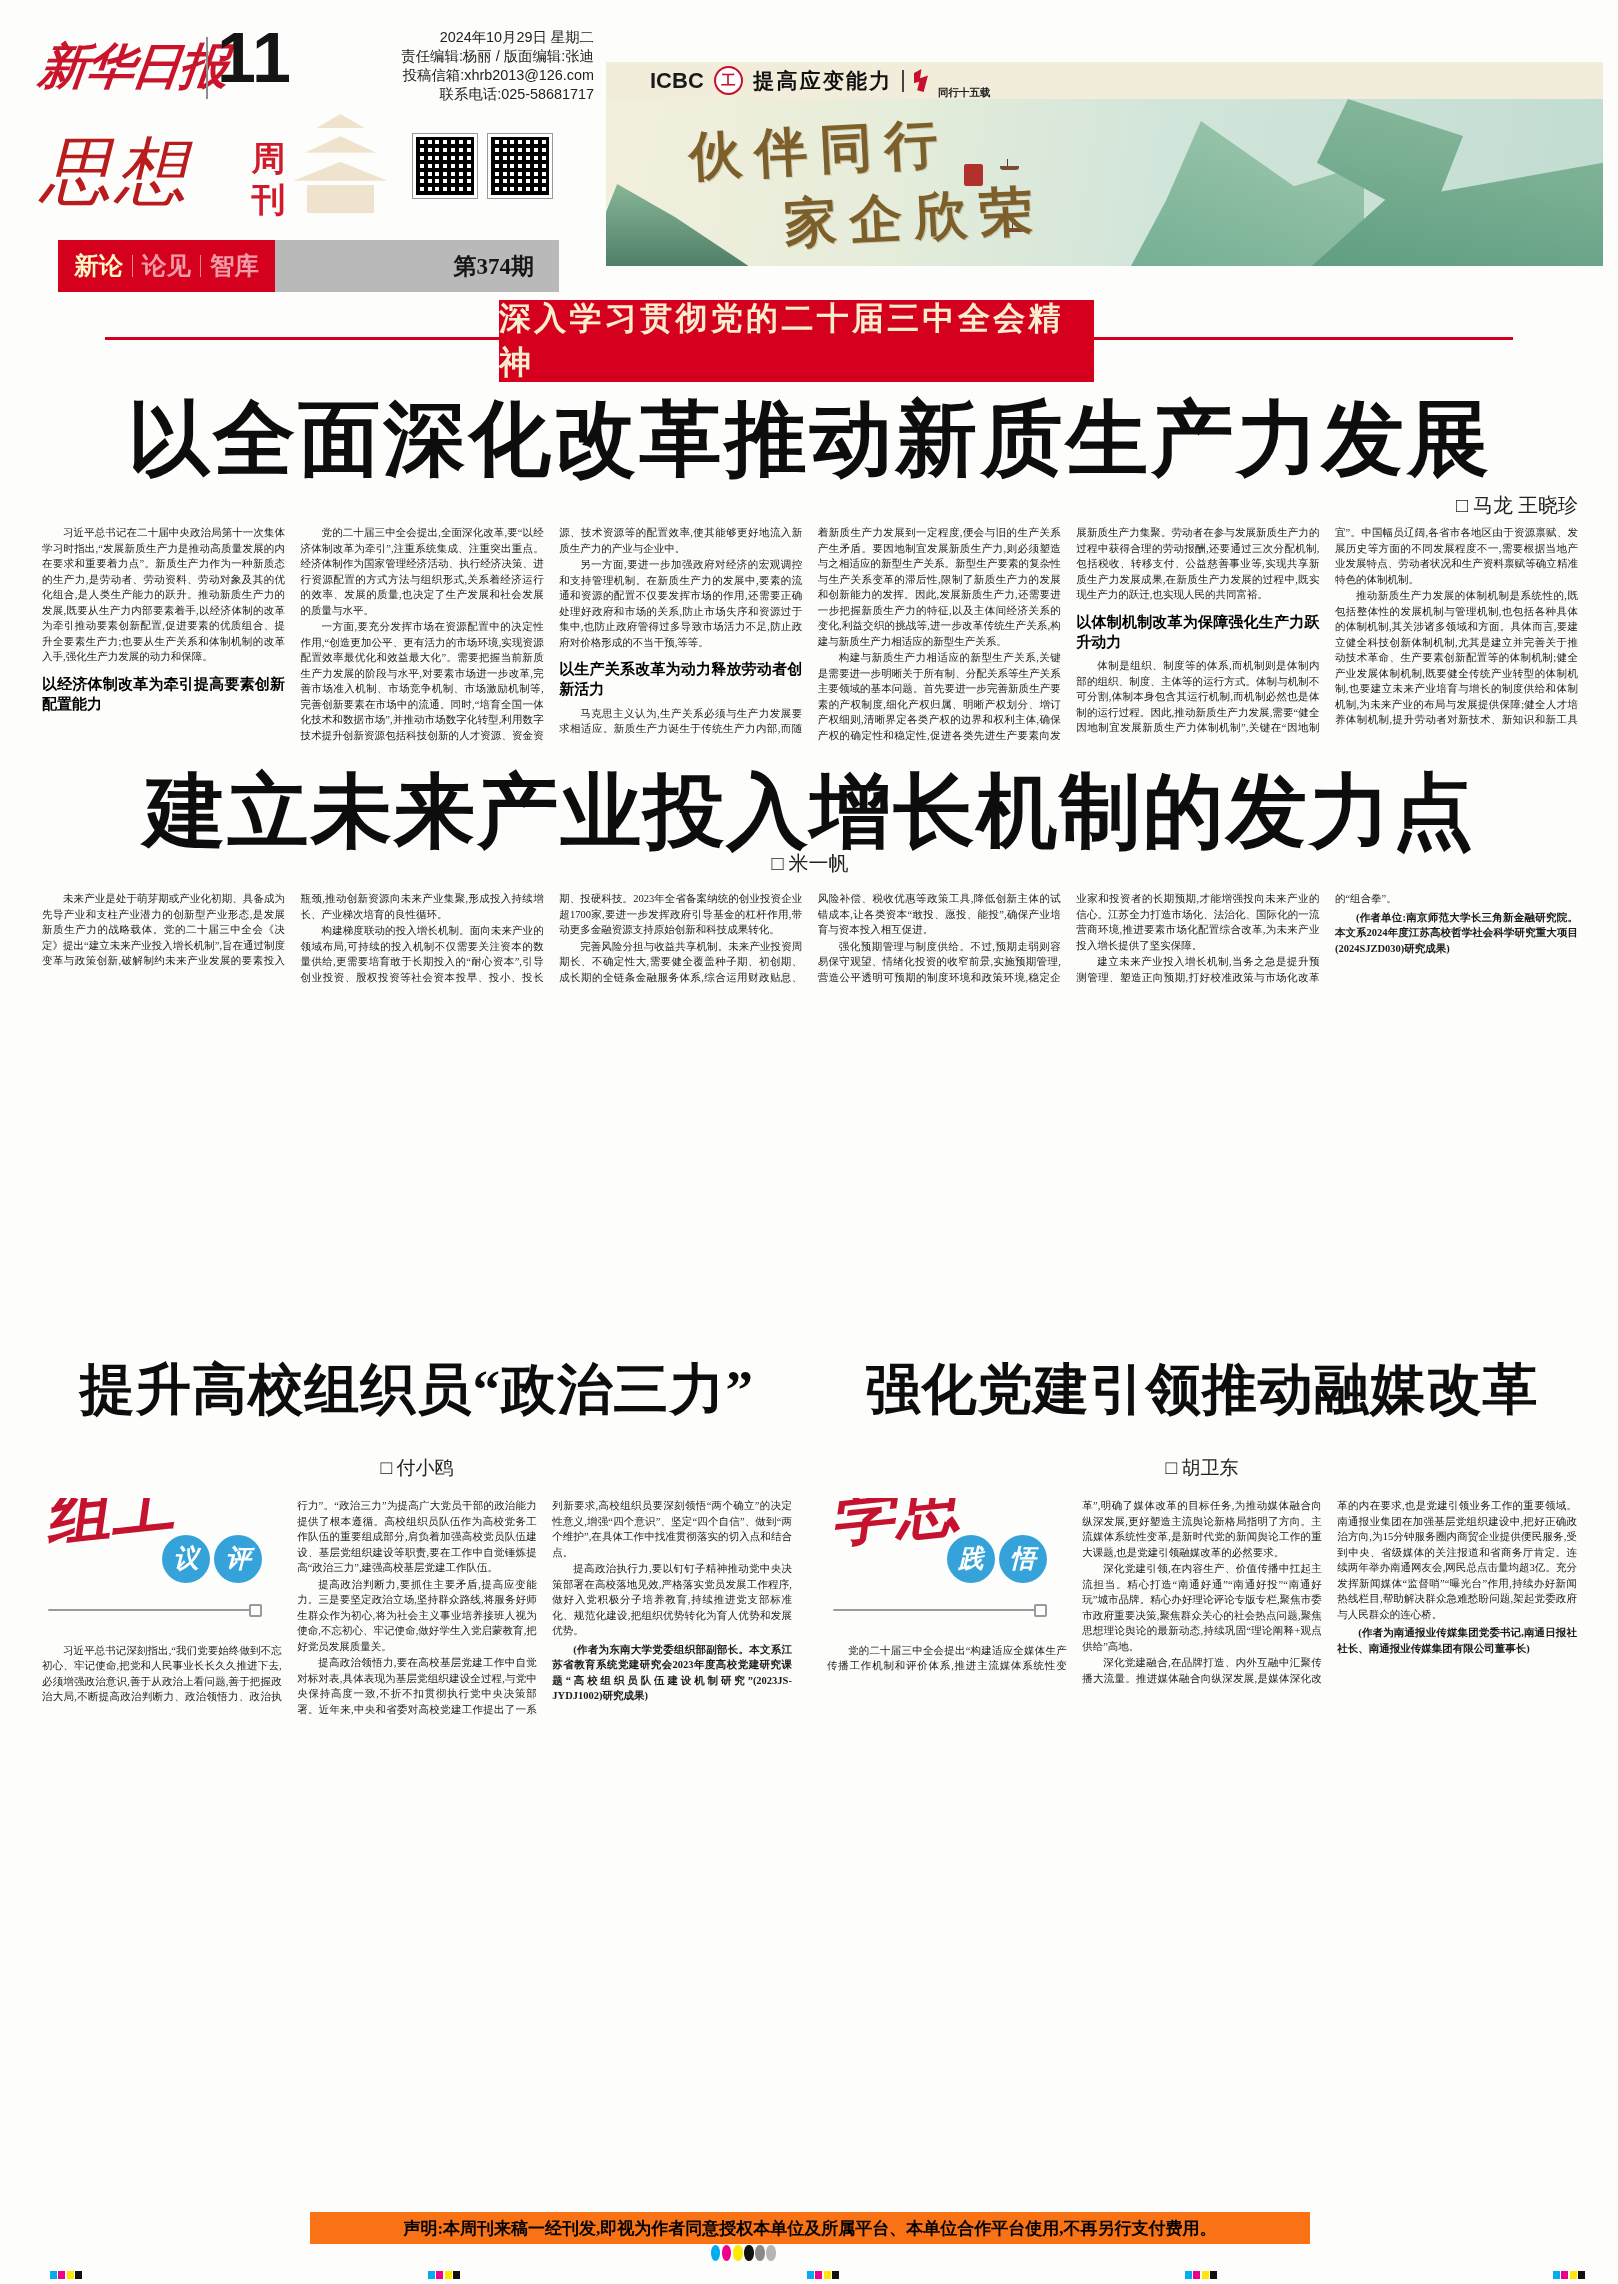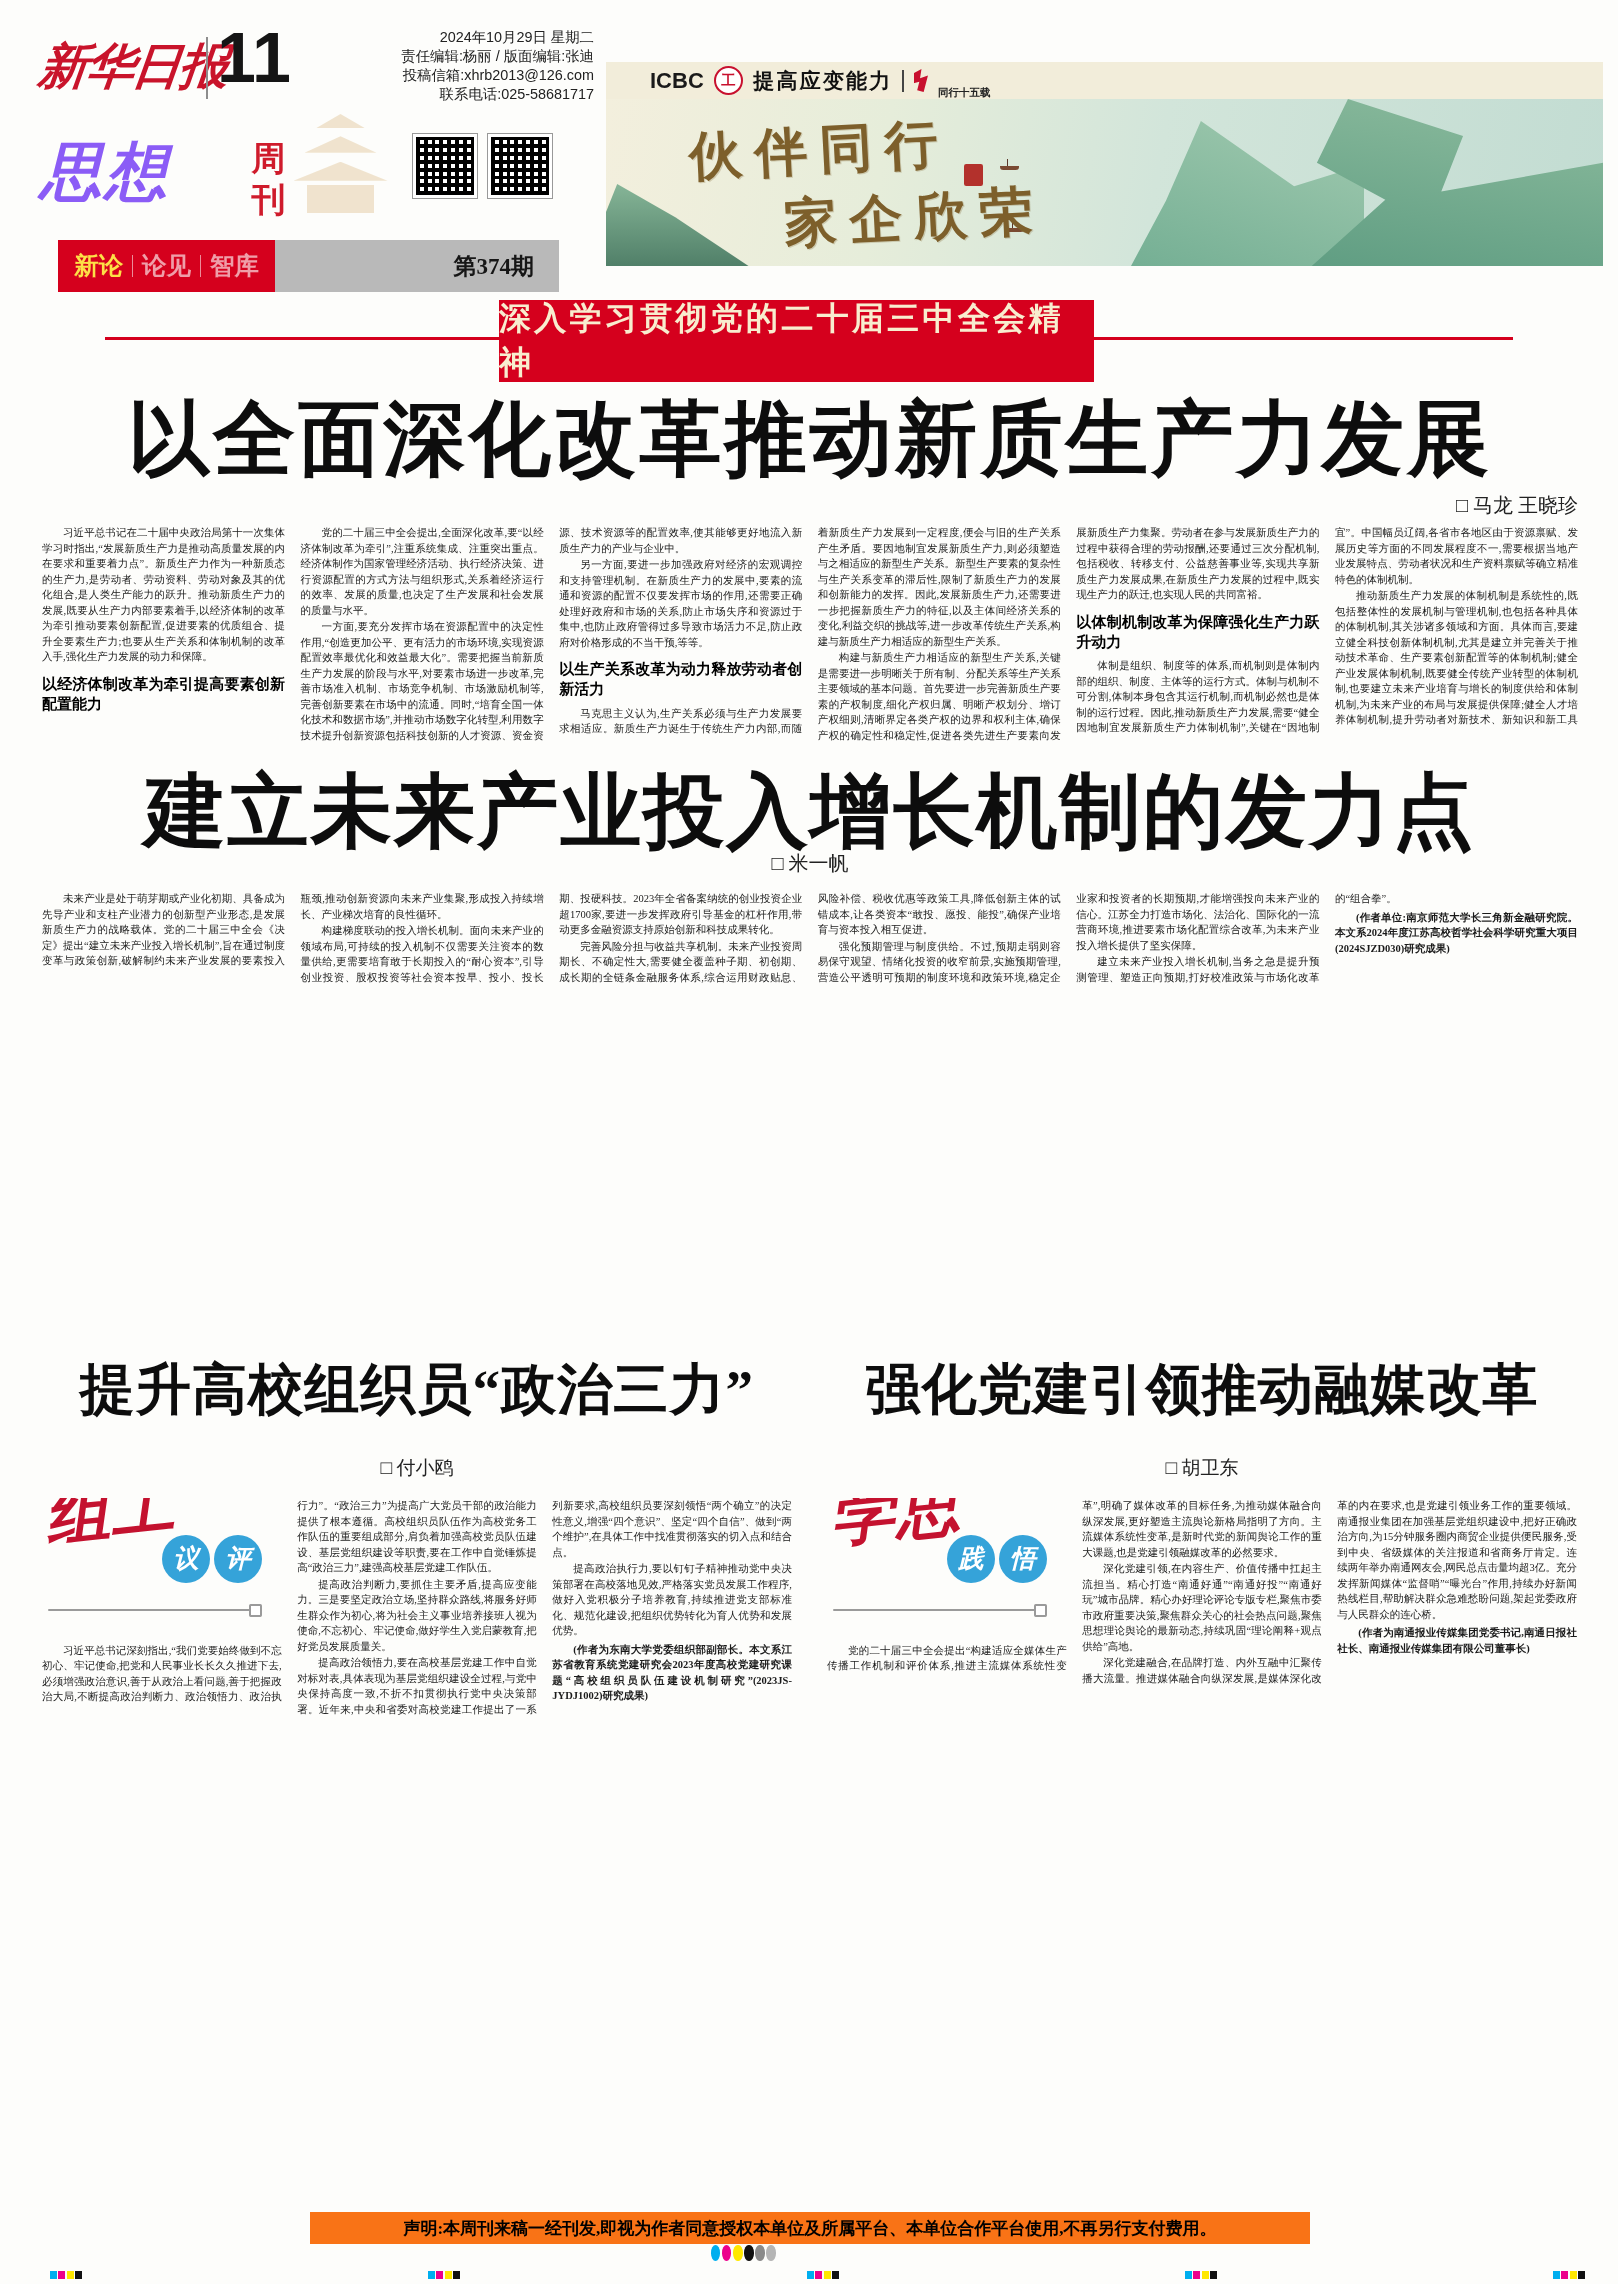--- a/index.html
+++ b/index.html
@@ -9,21 +9,21 @@
 
   
   .paper-logo{left:39px;top:29px;width:166px;height:75px;color:#c9142b;
     font-size:49px;font-weight:bold;font-style:italic;letter-spacing:-2.2px;
     transform:skewX(-6deg);line-height:75px;white-space:nowrap;}
   .mast-divider{left:206px;top:37px;width:1.7px;height:62px;background:#8d8d8d;}
   .page-number{left:217px;top:16.6px;font-family:"Liberation Sans","DejaVu Sans",sans-serif;
     font-size:70px;font-weight:bold;color:#151515;line-height:83px;}
   .date-block{left:311px;top:28px;width:283px;text-align:right;
     font-family:"Liberation Sans","DejaVu Sans",sans-serif;font-size:14.4px;line-height:19px;color:#222;}
-  .weekly-title{left:40px;top:122px;font-size:62px;font-weight:700;color:#8b5cf6;
+  .weekly-title{left:40px;top:122px;font-size:72px;font-weight:400;color:#b91c1c;
     line-height:100px;letter-spacing:3.3px;font-style:italic;}
   .weekly-sub{left:249px;top:138px;width:39px;color:#cf1b2b;font-weight:900;font-size:34px;
     line-height:41px;text-align:center;}
   .pagoda{left:288px;top:114px;width:105px;height:122px;opacity:.28;}
   .pagoda div{margin:0 auto;background:#cfa45e;}
   .pagoda .r1{width:50px;height:14.4px;clip-path:polygon(50% 0,100% 100%,0 100%);}
   .pagoda .r2{width:72px;height:16.6px;clip-path:polygon(50% 0,100% 100%,0 100%);margin-top:7.8px;}
   .pagoda .r3{width:94px;height:19px;clip-path:polygon(50% 0,100% 100%,0 100%);margin-top:9px;}
   .pagoda .base{width:67px;height:28px;margin-top:4.4px;}
   .qr{width:58px;height:58px;background:
@@ -64,21 +64,21 @@
   .b1{left:399px;top:129px;}
   .b2{left:394px;top:67px;}
   .ad-label{position:absolute;right:4.4px;bottom:6.7px;writing-mode:vertical-rl;color:#f5f5ef;
       font-family:"Liberation Sans","DejaVu Sans",sans-serif;font-size:13.3px;letter-spacing:2.2px;
       text-shadow:0 0 2.2px rgba(60,80,70,.8);}
 
   
   .section-bar{left:58px;top:240px;width:501px;height:52px;background:#b9b9b9;display:flex;}
   .section-red{width:217px;height:100%;background:#d5001d;display:flex;align-items:center;justify-content:center;gap:9px;
       font-size:24.4px;font-weight:bold;}
-  .tab-main{color:#fde047;text-align:right;}
+  .tab-main{color:#fef9c3;text-align:right;}
   .tab-dim{color:rgba(255,255,255,.62);}
   .tab-sep{width:1.1px;height:22px;background:rgba(255,255,255,.55);}
   .issue{flex:1;display:flex;align-items:center;justify-content:flex-end;padding-right:25px;
       font-size:23px;color:#161616;font-weight:bold;}
 
   
   .red-rule{left:105px;top:337px;width:1408px;height:3.3px;background:#d5001d;}
   .theme-banner{left:499px;top:300px;width:595px;height:82px;background:#d5001d;
       display:flex;align-items:center;justify-content:center;}
   .theme-banner span{color:#f8edcf;font-size:32px;font-weight:bold;letter-spacing:3.3px;}

